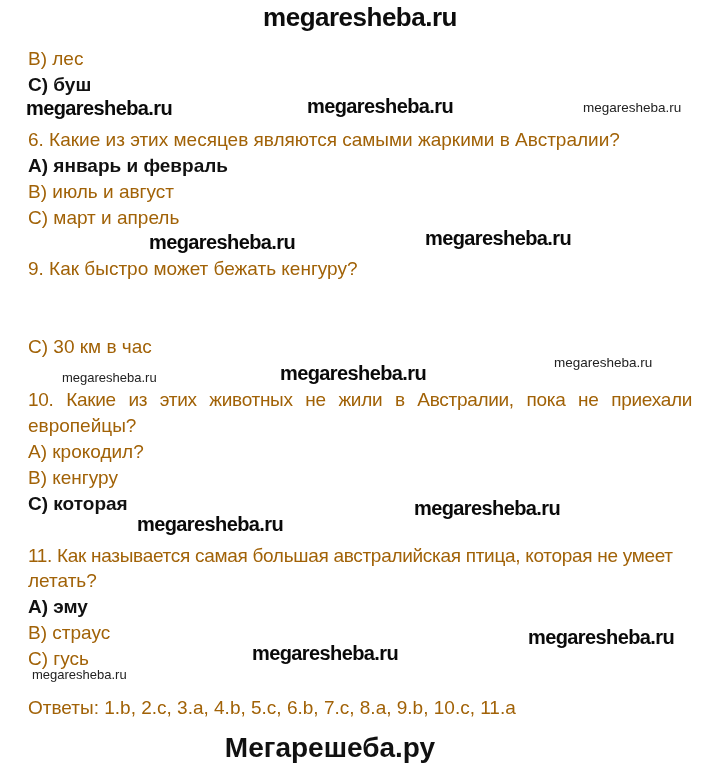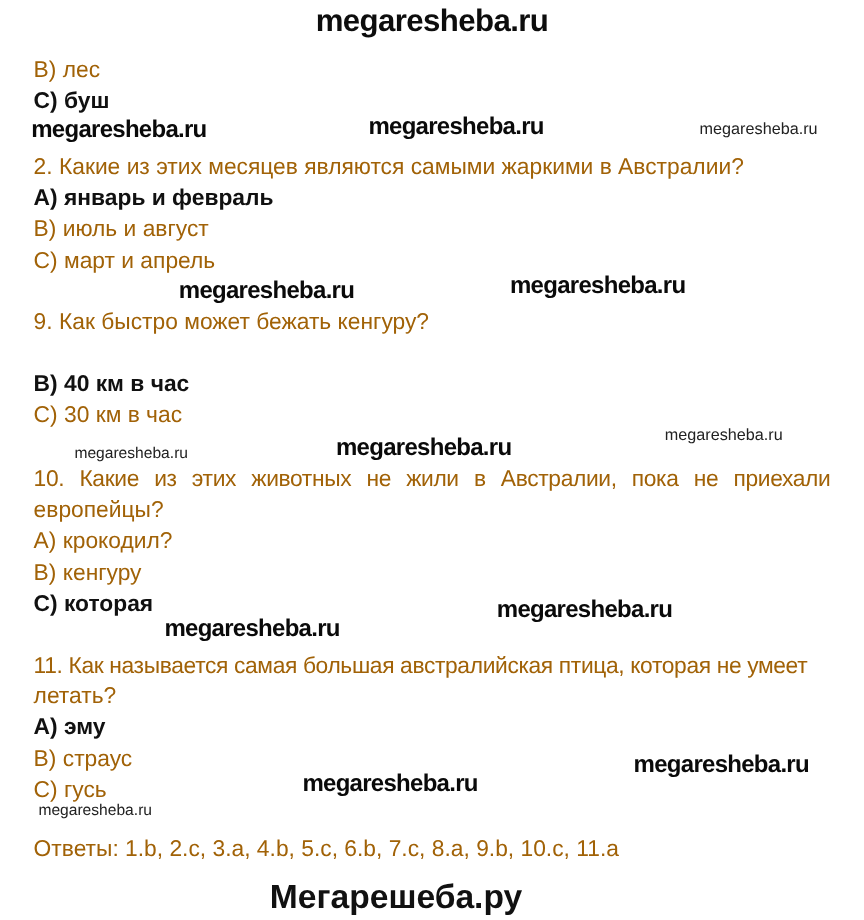--- a/index.html
+++ b/index.html
@@ -57,30 +57,29 @@
 
   <div class="t-title">megaresheba.ru</div>
 
   <div class="line" style="top:48px">B) лес</div>
   <div class="line b" style="top:74px">C) буш</div>
 
   <div class="wmb" style="left:26px;top:97px">megaresheba.ru</div>
   <div class="wmb" style="left:307px;top:95px">megaresheba.ru</div>
   <div class="wmr" style="left:583px;top:100px">megaresheba.ru</div>
 
-  <div class="line" style="top:129px">2. Какие из этих месяцев являются самыми жаркими в Австралии?</div>
+  <div class="line" style="top:129px">6. Какие из этих месяцев являются самыми жаркими в Австралии?</div>
   <div class="line b" style="top:155px">A) январь и февраль</div>
   <div class="line" style="top:207px">C) март и апрель</div>
   <div class="line" style="top:181px">B) июль и август</div>
 
   <div class="wmb" style="left:149px;top:231px">megaresheba.ru</div>
   <div class="wmb" style="left:425px;top:227px">megaresheba.ru</div>
 
   <div class="line" style="top:258px">9. Как быстро может бежать кенгуру?</div>
-  <div class="line b" style="top:310px">B) 40 км в час</div>
   <div class="line" style="top:336px">C) 30 км в час</div>
 
   <div class="wmr" style="left:62px;top:370px;font-size:13px">megaresheba.ru</div>
   <div class="wmb" style="left:280px;top:362px">megaresheba.ru</div>
   <div class="wmr" style="left:554px;top:355px">megaresheba.ru</div>
 
   <div class="line just fit" style="top:389px">10. Какие из этих животных не жили в Австралии, пока не приехали</div>
   <div class="line" style="top:415px">европейцы?</div>
   <div class="line" style="top:441px">A) крокодил?</div>
   <div class="line" style="top:467px">B) кенгуру</div>

